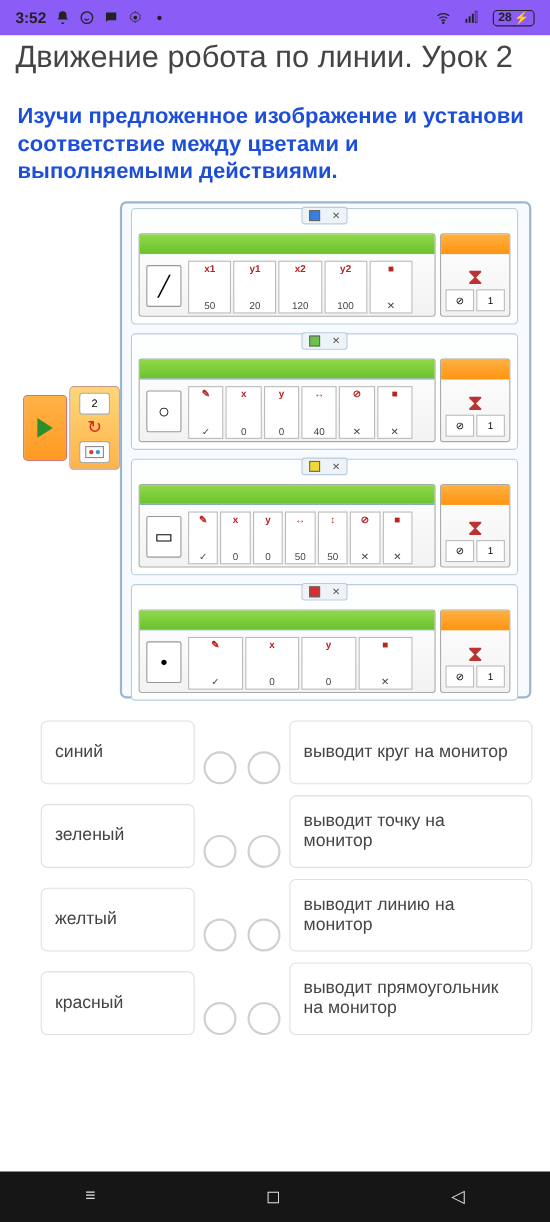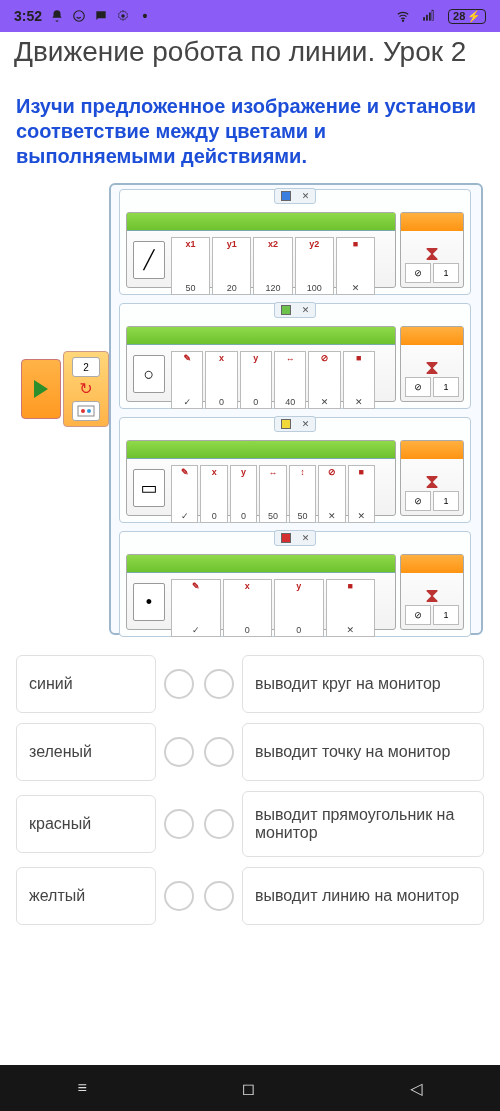--- a/index.html
+++ b/index.html
@@ -28,33 +28,33 @@
 .case:nth-of-type(1){ top: 10px; } .c1{top:10px;} .c2{top:124px;} .c3{top:238px;} .c4{top:352px;}
 .case-tab { position: absolute; top: -2px; left: 50%; transform: translateX(-50%); width: 42px; height: 16px; background: #eef3f8; border: 1px solid #b9cddd; border-radius: 3px; display: flex; align-items: center; justify-content: space-around; }
 .case-tab .sq { width: 10px; height: 10px; border: 1px solid #666; }
 .case-tab .x { font-size: 9px; color: #555; }
 
 .block-row { position: absolute; top: 22px; left: 6px; right: 6px; height: 76px; display: flex; gap: 4px; align-items: stretch; }
 .blk { border-radius: 3px; position: relative; }
 .blk-display { flex: 1; background: linear-gradient(#fff,#f2f2f2); border: 1px solid #aaa; }
 .blk-display .top { height: 18px; background: linear-gradient(#8fd94a,#6ec22e); border-bottom: 1px solid #7aa; }
 .blk-display .shape { position: absolute; left: 6px; top: 28px; width: 32px; height: 38px; background: #fff; border: 1px solid #999; border-radius: 2px; display: flex; align-items: center; justify-content: center; font-size: 18px; }
-.blk-display .params { position: absolute; left: 44px; right: 20px; top: 24px; height: 58px; display: flex; gap: 2px; }
+.blk-display .params { position: absolute; left: 44px; right: 20px; top: 24px; height: 48px; display: flex; gap: 2px; }
 .param { flex: 1; border: 1px solid #bbb; background: #fff; display: flex; flex-direction: column; align-items: center; justify-content: space-between; font-size: 9px; padding: 1px; color: #333; }
 .param .lbl { color: #b22; font-weight: 700; }
 .param .val { color: #444; font-size: 9px; }
 .blk-wait { width: 64px; background: linear-gradient(#fff,#f2f2f2); border: 1px solid #aaa; }
 .blk-wait .top { height: 18px; background: linear-gradient(#ffb040,#ff9412); }
 .blk-wait .hg { position: absolute; left: 50%; top: 40px; transform: translate(-50%,-50%); font-size: 20px; color: #b33; }
 .blk-wait .wp { position: absolute; bottom: 4px; left: 4px; right: 4px; height: 20px; display: flex; gap: 2px; }
 .blk-wait .wp div { flex: 1; border: 1px solid #bbb; background: #fff; font-size: 9px; display: flex; align-items: center; justify-content: center; }
 
 
 .match { padding: 8px 16px 12px; }
-.match-row { display: flex; align-items: center; gap: 8px; margin-bottom: 10px; }
+.match-row { display: flex; align-items: flex-end; gap: 8px; margin-bottom: 10px; margin-left: 21px; }
 .match-left, .match-right { flex: 1; border: 1px solid #e0e0e0; border-radius: 6px; padding: 14px 12px; font-size: 16px; color: #444; display: flex; align-items: center; min-height: 58px; }
 .match-left { max-width: 140px; }
 .circle { width: 30px; height: 30px; border: 2px solid #d0d0d0; border-radius: 50%; align-self: center; flex-shrink: 0; }
 .match-mid { display: flex; gap: 10px; align-items: center; }
 
 
 .nav-bar { position: absolute; bottom: 0; left: 0; right: 0; height: 46px; background: #161616; display: flex; align-items: center; justify-content: space-around; }
 .nav-btn { color: #ddd; }
 </style>
 </head>
@@ -321,34 +321,34 @@
       </div>
       <div class="match-row">
     <div class="match-left">зеленый</div>
     <div class="match-mid">
       <div class="circle"></div>
       <div class="circle"></div>
     </div>
     <div class="match-right">выводит точку на монитор</div>
       </div>
       <div class="match-row">
+    <div class="match-left">желтый</div>
+    <div class="match-mid">
+      <div class="circle"></div>
+      <div class="circle"></div>
+    </div>
+    <div class="match-right">выводит линию на монитор</div>
+      </div>
+      <div class="match-row">
     <div class="match-left">красный</div>
     <div class="match-mid">
       <div class="circle"></div>
       <div class="circle"></div>
     </div>
     <div class="match-right">выводит прямоугольник на монитор</div>
-      </div>
-      <div class="match-row">
-    <div class="match-left">желтый</div>
-    <div class="match-mid">
-      <div class="circle"></div>
-      <div class="circle"></div>
-    </div>
-    <div class="match-right">выводит линию на монитор</div>
       </div>
     </div>
 </div>
 
 <div class="nav-bar">
   <span class="nav-btn">≡</span>
   <span class="nav-btn">◻</span>
   <span class="nav-btn">◁</span>
 </div>
 

